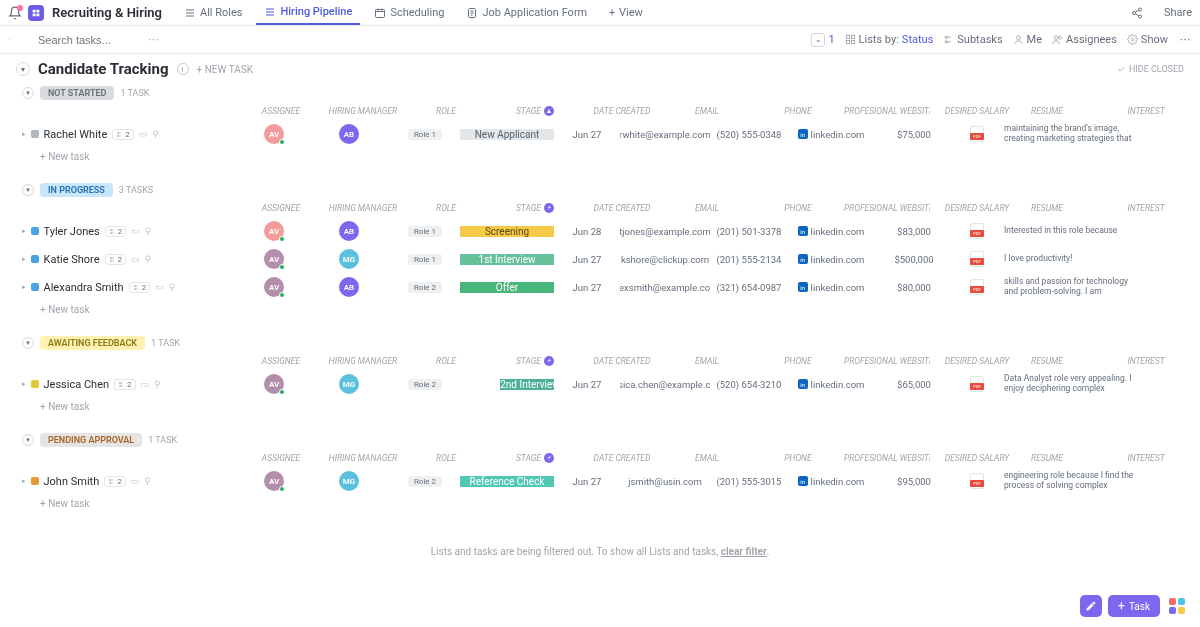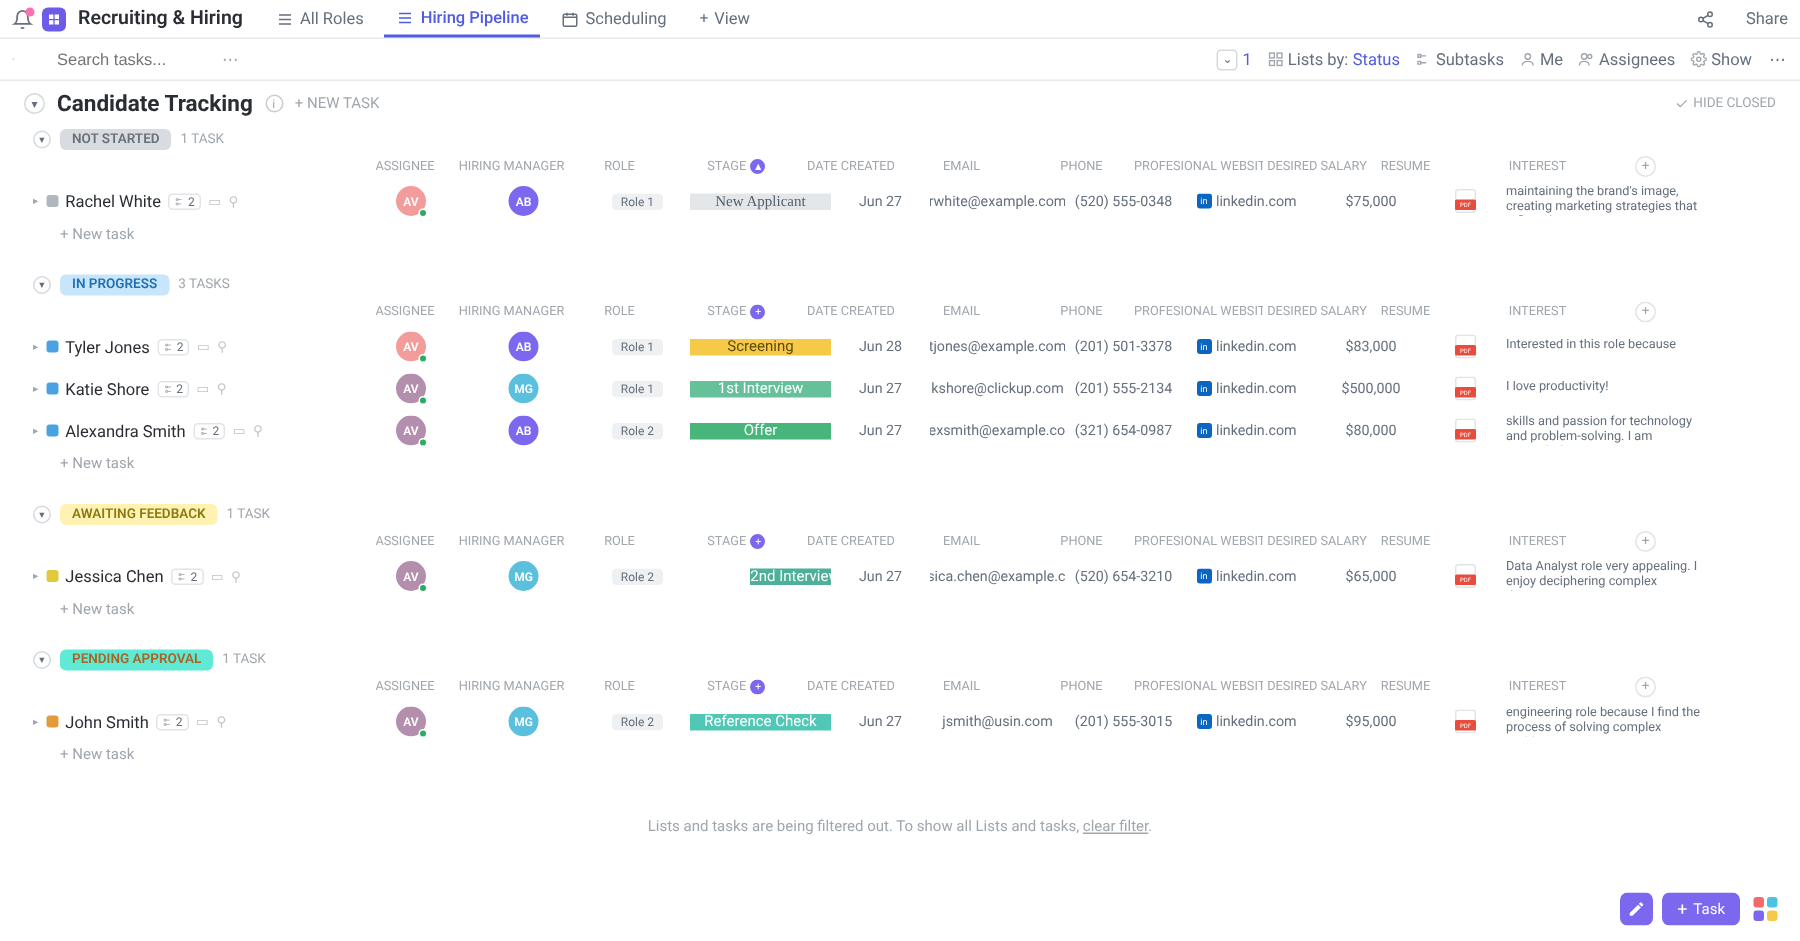--- a/index.html
+++ b/index.html
@@ -37,21 +37,21 @@
 .listtitle .hideclosed { font-size: 9px; color: #a0a6ad; display: flex; align-items: center; gap: 3px; }
 
 
 .group { margin-bottom: 14px; }
 .group-head { display: flex; align-items: center; padding: 4px 12px 2px 22px; gap: 6px; }
 .group-head .tgl { width: 12px; height: 12px; border: 1px solid #d6d9dc; border-radius: 50%; display: flex; align-items: center; justify-content: center; font-size: 7px; color: #656f7d; cursor: pointer; }
 .group-head .pill { padding: 2px 8px; border-radius: 4px; font-size: 9px; font-weight: 600; text-transform: uppercase; }
 .group-head .count { font-size: 9px; color: #a0a6ad; text-transform: uppercase; }
 
 
-.colrow { display: grid; grid-template-columns: 218px 60px 82px 62px 94px 58px 90px 70px 86px 72px 46px 130px 18px; align-items: center; font-size: 8.5px; color: #a0a6ad; text-transform: uppercase; padding: 2px 12px 2px 22px; gap: 0; }
+.colrow { display: grid; grid-template-columns: 218px 60px 82px 62px 94px 58px 90px 70px 86px 72px 46px 130px 18px; align-items: center; font-size: 8.5px; color: #a0a6ad; text-transform: uppercase; padding: 2px 12px 2px 22px; gap: 11px; font-style: italic; }
 .colrow > div { text-align: center; white-space: nowrap; overflow: hidden; }
 .colrow > div:first-child { text-align: left; }
 .colrow .stagecol { display: flex; align-items: center; justify-content: center; gap: 3px; }
 .colrow .scircle { width: 10px; height: 10px; border-radius: 50%; background: #7b68ee; display: flex; align-items: center; justify-content: center; color: #fff; font-size: 7px; }
 .colrow .plus { width: 14px; height: 14px; border: 1px solid #e2e4e7; border-radius: 50%; display: flex; align-items: center; justify-content: center; font-size: 9px; cursor: pointer; }
 
 
 .row { display: grid; grid-template-columns: 218px 60px 82px 62px 94px 58px 90px 70px 86px 72px 46px 130px 18px; align-items: center; font-size: 10px; color: #2a2e34; padding: 4px 12px 4px 22px; gap: 4px; min-height: 20px; }
 .row > div { text-align: center; white-space: nowrap; overflow: hidden; text-overflow: ellipsis; display: flex; align-items: center; justify-content: center; gap: 3px; }
 .row > .namecell { justify-content: flex-start; text-align: left; gap: 5px; }
@@ -68,21 +68,21 @@
 .row .website { color: #656f7d; font-size: 9.5px; }
 .row .li { width: 10px; height: 10px; background: #0a66c2; border-radius: 2px; color: #fff; font-size: 6px; display: flex; align-items: center; justify-content: center; flex-shrink: 0; }
 .row .resumecell .pdf { width: 14px; height: 16px; background: #fff; border: 1px solid #e2e4e7; border-radius: 2px; position: relative; }
 .row .resumecell .pdf::after { content: "PDF"; position: absolute; bottom: 1px; left: -1px; right: -1px; background: #e74c3c; color: #fff; font-size: 4px; text-align: center; border-radius: 1px; line-height: 5px; padding: 1px 0; }
 .row .interest { white-space: normal; font-size: 8.5px; color: #656f7d; line-height: 1.15; text-align: left; justify-content: flex-start; overflow: hidden; max-height: 20px; }
 
 .newtaskrow { padding: 3px 12px 3px 40px; font-size: 10px; color: #a0a6ad; cursor: pointer; }
 
 
 .filtertext { text-align: center; font-size: 10px; color: #a0a6ad; margin-top: 34px; }
-.filtertext a { color: #a0a6ad; text-decoration: underline; cursor: pointer; }
+.filtertext a { color: #a0a6ad; text-decoration: underline; cursor: pointer; font-weight: bold; }
 
 
 .brbtns { position: fixed; bottom: 10px; right: 12px; display: flex; gap: 6px; align-items: center; }
 .brbtns .sq { width: 22px; height: 22px; background: #7b68ee; border-radius: 5px; display: flex; align-items: center; justify-content: center; color: #fff; cursor: pointer; }
 .brbtns .taskbtn { height: 22px; background: #7b68ee; border-radius: 5px; padding: 0 10px; display: flex; align-items: center; gap: 4px; color: #fff; font-size: 10px; cursor: pointer; }
 .brbtns .apps { width: 22px; height: 22px; display: grid; grid-template-columns: 1fr 1fr; grid-template-rows: 1fr 1fr; gap: 2px; padding: 3px; cursor: pointer; }
 .brbtns .apps span { border-radius: 2px; }
 
 svg { display: block; }
 </style>
@@ -114,20 +114,27 @@
         <path d="M4 6h16M4 12h16M4 18h16"></path>
       </svg>
     <span>Hiring Pipeline</span>
   </span>
   <span class="tab">
     <svg class="tabicon" viewBox="0 0 24 24" fill="none" stroke="#656f7d" stroke-width="2">
         <rect x="3" y="5" width="18" height="16" rx="2"></rect>
         <path d="M3 9h18M8 3v4M16 3v4"></path>
       </svg>
     <span>Scheduling</span>
+  </span>
+  <span class="tab">
+    <svg class="tabicon" viewBox="0 0 24 24" fill="none" stroke="#656f7d" stroke-width="2">
+        <rect x="5" y="3" width="14" height="18" rx="2"></rect>
+        <path d="M9 8h6M9 12h6M9 16h4"></path>
+      </svg>
+    <span>Job Application Form</span>
   </span>
   <span class="tab">
     <span style="font-size:10px;">+</span>
     <span>View</span>
   </span>
 
   <span class="spacer"></span>
   <span class="share">
     <svg width="12" height="12" viewBox="0 0 24 24" fill="none" stroke="#656f7d" stroke-width="2">
         <circle cx="18" cy="5" r="3"></circle>
@@ -245,21 +252,21 @@
       </div>
       <div>
           <span class="avatar" style="background:#f39c9c;">AV<span class="grn"></span></span>
         </div>
       <div>
           <span class="avatar" style="background:#7b68ee;">AB</span>
         </div>
       <div>
           <span class="rolepill">Role 1</span>
         </div>
-      <div style="padding:0;font-family:Liberation Serif, serif;">
+      <div style="padding:0;">
           <span class="stagecell" style="background:#e4e7ea;color:#55606a;">New Applicant</span>
         </div>
       <div class="date">Jun 27</div>
       <div class="email">rwhite@example.com</div>
       <div class="phone">(520) 555-0348</div>
       <div class="website"><span class="li">in</span>linkedin.com</div>
       <div class="salary">$75,000</div>
       <div class="resumecell">
           <span class="pdf"></span>
         </div>
@@ -450,21 +457,21 @@
           <span class="pdf"></span>
         </div>
       <div class="interest">As a data enthusiast, I find the Data Analyst role very appealing. I enjoy deciphering complex datasets an...</div>
       <div></div>
     </div>
       <div class="newtaskrow">+ New task</div>
     </div>
     <div class="group">
     <div class="group-head">
       <span class="tgl">▾</span>
-      <span class="pill" style="background:#5eead4;color:#a86424;">PENDING APPROVAL</span>
+      <span class="pill" style="background:#e5e5e5;color:#a86424;">PENDING APPROVAL</span>
       <span class="count">1 TASK</span>
     </div>
     <div class="colrow">
       <div></div>
       <div>ASSIGNEE</div>
       <div>HIRING MANAGER</div>
       <div>ROLE</div>
       <div class="stagecol">STAGE <span class="scircle">+</span></div>
       <div>DATE CREATED</div>
       <div>EMAIL</div>

